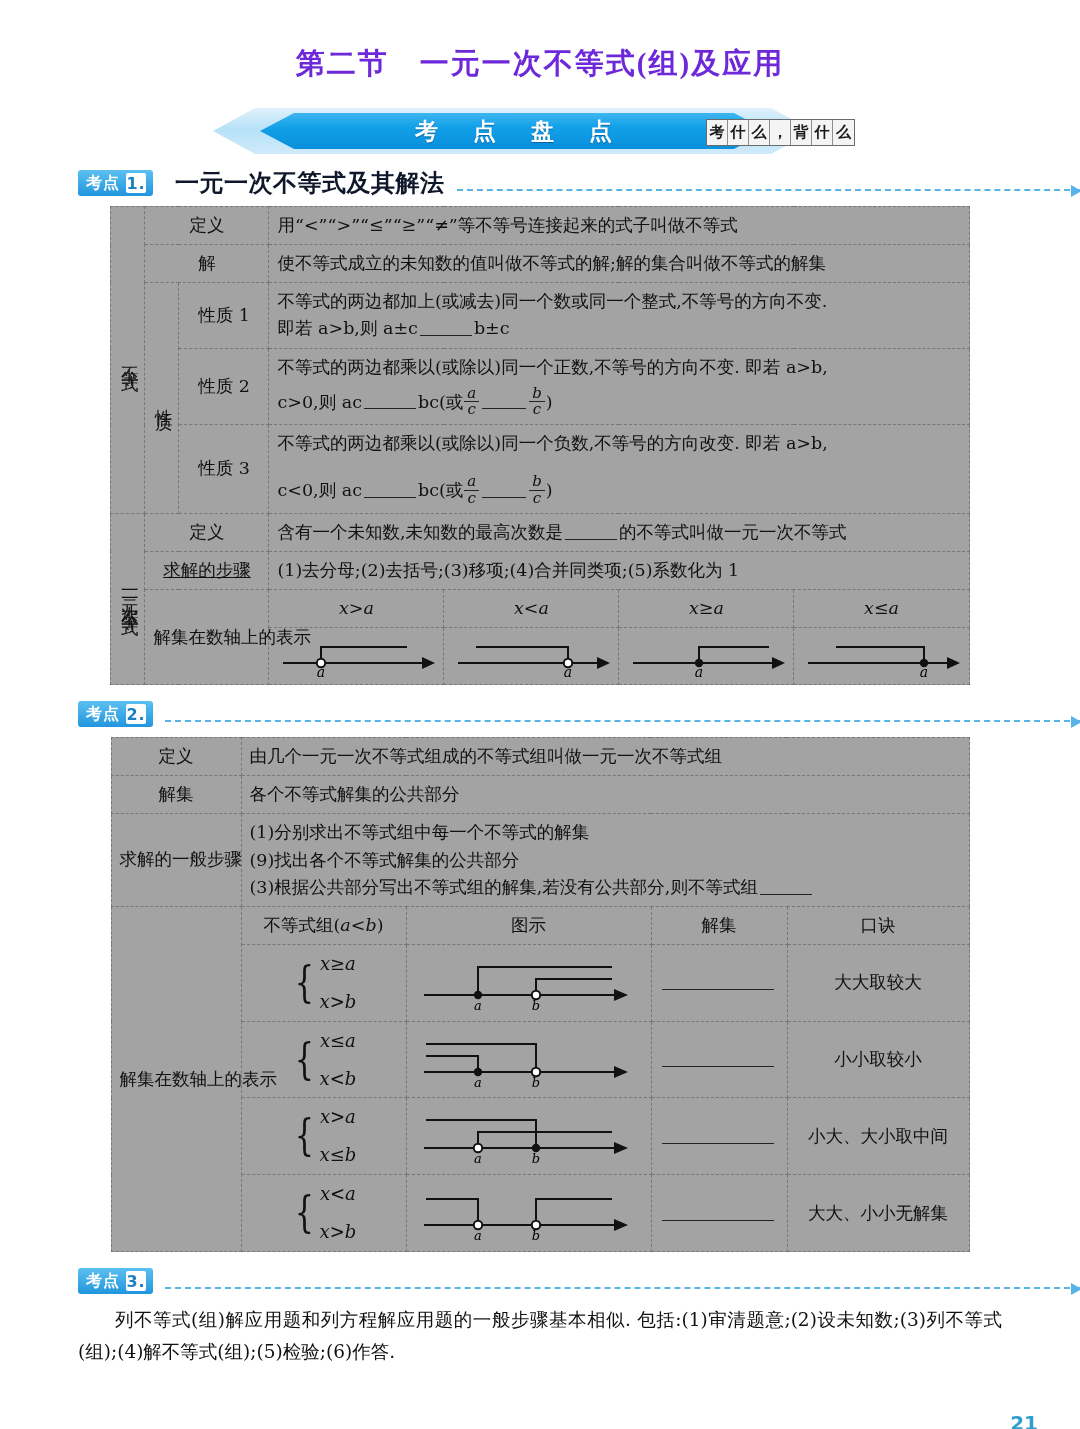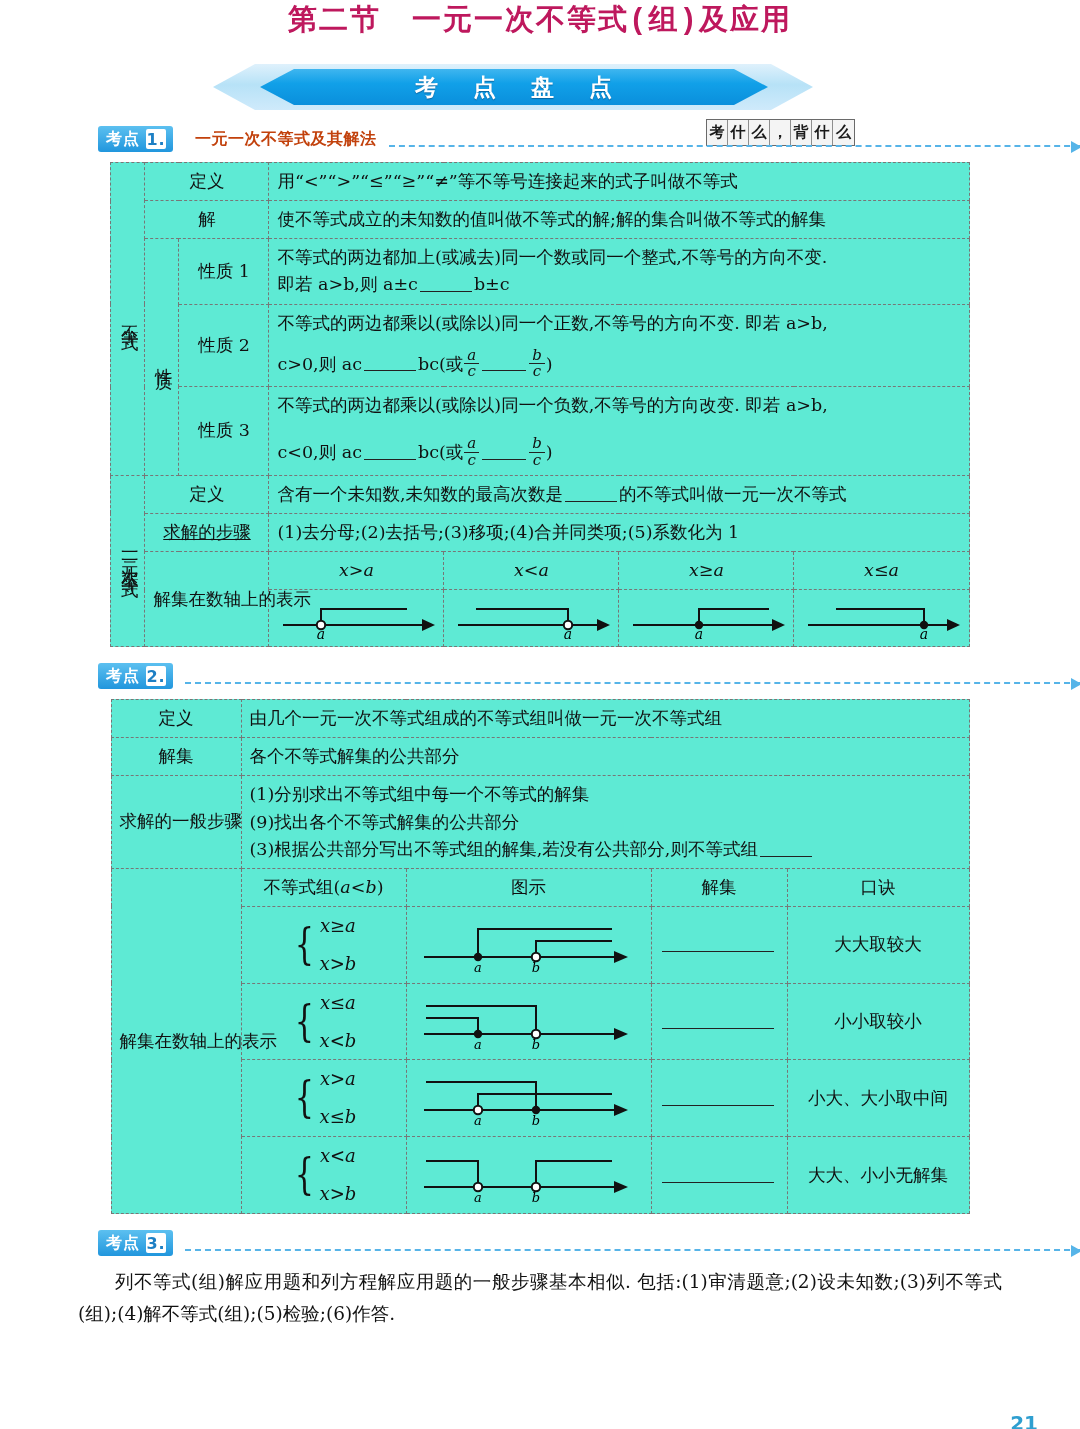--- a/index.html
+++ b/index.html
@@ -12,22 +12,23 @@
     position:relative;
     overflow:hidden;
   }
 
   
   .page-title{
     text-align:center;
     font-size:29px;
     font-weight:bold;
     letter-spacing:2px;
-    font-family:Liberation Mono, monospace;
-    color:#be185d;
+    padding-top:44px;
+    font-family:Liberation Serif, serif;
+    color:#6d28d9;
   }
 
   
   .banner-wrap{
     position:relative;
     height:52px;
     margin-top:22px;
   }
   .banner-outer{
     position:absolute;
@@ -71,21 +72,21 @@
     font-size:15px; font-weight:bold;
     color:#1a1a1a;
     font-family:"DejaVu Sans","Liberation Sans",sans-serif;
   }
   .banner-stamp span:last-child{ border-right:none; }
 
   
   .kaodian{
     position:relative;
     height:30px;
-    margin:0 0 0 98px;
+    margin:0 0 0 78px;
     display:flex; align-items:center;
   }
   .kd-badge{
     display:flex; align-items:center;
     background:linear-gradient(180deg,#5cc0f0 0%,#2196dd 100%);
     border-radius:3px;
     padding:2px 7px 2px 8px;
     height:26px;
     color:#fff;
     font-size:16px; font-weight:bold;
@@ -97,22 +98,22 @@
     display:inline-flex; align-items:center; justify-content:center;
     background:#ffffff;
     color:#1d7fc4;
     border-radius:2px;
     width:20px; height:20px;
     margin-left:6px;
     font-size:16px; font-weight:bold;
   }
   .kd-title{
     margin-left:22px;
-    color:#c2410c;
-    font-size:16px;
+    color:#0f172a;
+    font-size:24px;
     font-weight:bold;
     letter-spacing:.5px;
     white-space:nowrap;
     font-family:"DejaVu Sans","Liberation Sans",sans-serif;
     flex:none;
   }
   .kd-dots{
     flex:1;
     height:0;
     border-top:2px dashed #56b4e8;
@@ -126,21 +127,21 @@
     border-left:11px solid #56b4e8;
     border-top:6px solid transparent;
     border-bottom:6px solid transparent;
   }
 
   
   table.box{
     border-collapse:collapse;
     table-layout:fixed;
     margin:0 auto;
-    background:#5eead4;
+    background:#a3a3a3;
   }
   table.box td{
     border:1px dashed #777;
     padding:5px 8px;
     vertical-align:middle;
     font-size:17.5px;
     line-height:1.55;
     font-family:"DejaVu Serif","Liberation Serif",serif;
   }
   td.lab{ text-align:center; white-space:nowrap; }
@@ -295,21 +296,21 @@
       <div>
         <span>即若 a&gt;b,则 a±c</span><span class="blank"></span><span>b±c</span>
       </div>
     </td>
   </tr>
 
   <tr>
     <td class="lab">性质 2</td>
     <td colspan="4">
       <div>不等式的两边都乘以(或除以)同一个正数,不等号的方向不变. 即若 a&gt;b,</div>
-      <div style="margin-top:12px;">
+      <div style="margin-top:6px;">
         <span>c&gt;0,则 ac</span><span class="blank"></span><span>bc(或</span><span class="frac"><span class="num"><i class="mv">a</i></span><span class="den"><i class="mv">c</i></span></span><span class="blank sm"></span><span class="frac"><span class="num"><i class="mv">b</i></span><span class="den"><i class="mv">c</i></span></span><span>)</span>
       </div>
     </td>
   </tr>
 
   <tr>
     <td class="lab">性质 3</td>
     <td colspan="4">
       <div>不等式的两边都乘以(或除以)同一个负数,不等号的方向改变. 即若 a&gt;b,</div>
       <div style="margin-top:18px;">

